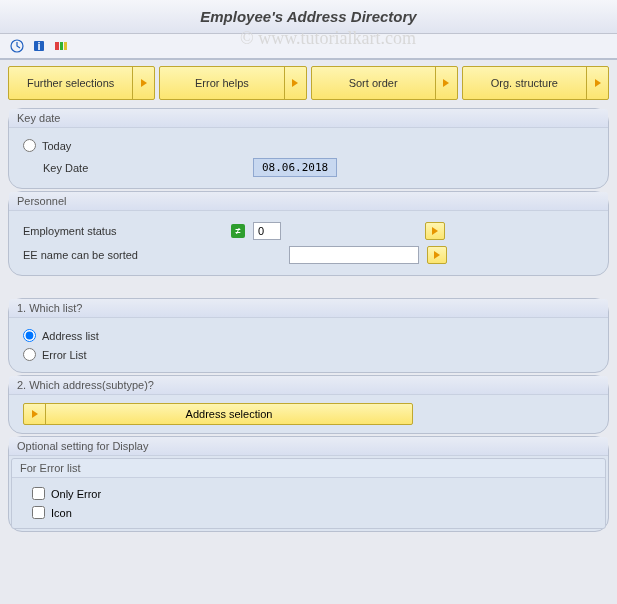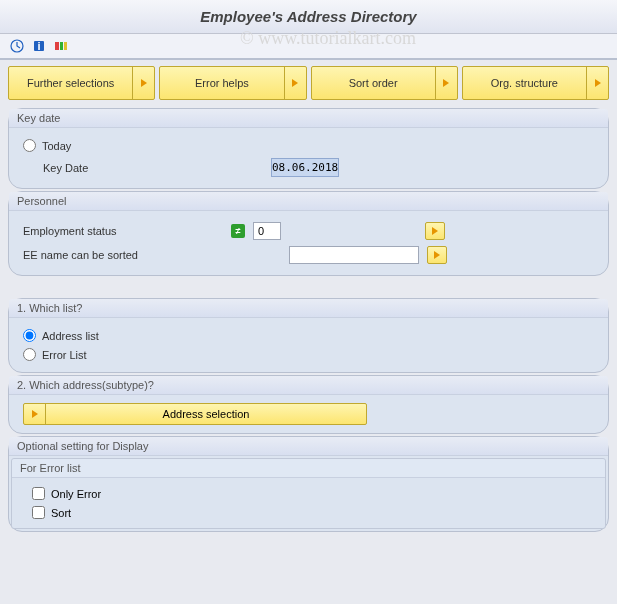--- a/index.html
+++ b/index.html
@@ -22,35 +22,35 @@
     
     .groupbox { margin: 2px 8px; border: 1px solid #b8c0d0; background: #dce4f0; border-radius: 14px; }
     .groupbox-title { padding: 3px 8px; background: linear-gradient(#e8ecf5, #d8dff0); border-bottom: 1px solid #c8d0e0; color: #555; border-radius: 3px 3px 0 0; }
     .groupbox-body { padding: 8px 14px; }
     
     .radio-row { display: flex; align-items: center; padding: 3px 0; gap: 6px; color: #333; }
     .radio-row input[type="radio"] { cursor: pointer; }
     .indent-row { margin-left: 20px; display: flex; align-items: center; gap: 10px; padding: 3px 0; }
     .field-label { color: #333; min-width: 140px; }
     
-    .date-display { background: #c8d8f0; border: 1px solid #90a8d0; padding: 2px 0; font-family: monospace; margin-left: 18px; }
+    .date-display { background: #c8d8f0; border: 1px solid #90a8d0; padding: 2px 8px; font-family: monospace; }
     
     .form-row { display: flex; align-items: center; padding: 3px 0; gap: 8px; }
     .text-input { border: 1px solid #a0a8b8; background: #fff; height: 18px; padding: 0 4px; }
     .w60 { width: 60px; }
     .w28 { width: 28px; }
     .w130 { width: 130px; }
     
     .tiny-btn { width: 20px; height: 18px; background: linear-gradient(#fef5b0, #fce570); border: 1px solid #c0a830; border-radius: 2px; display: flex; align-items: center; justify-content: center; cursor: pointer; }
     .ne-icon { width: 14px; height: 14px; background: #2e9e2e; color: #fff; display: flex; align-items: center; justify-content: center; font-size: 9px; font-weight: bold; border-radius: 2px; }
     
     .check-row { display: flex; align-items: center; gap: 6px; padding: 3px 0 3px 14px; }
     .check-row input[type="checkbox"] { cursor: pointer; }
     
-    .address-sel-btn { display: flex; align-items: center; background: linear-gradient(#fef5b0, #fce570); border: 1px solid #c0a830; border-radius: 2px; cursor: pointer; height: 22px; width: 344px; }
+    .address-sel-btn { display: flex; align-items: center; background: linear-gradient(#fef5b0, #fce570); border: 1px solid #c0a830; border-radius: 2px; cursor: pointer; height: 22px; width: 390px; }
     .address-sel-btn .btn-arrow-left { width: 22px; border-right: 1px solid #c0a830; display: flex; align-items: center; justify-content: center; height: 100%; }
     .address-sel-btn .btn-text { flex: 1; text-align: center; }
     
     .subgroup { border: 1px solid #c0c8d8; margin: 2px; border-radius: 3px; background: #dce4f0; }
     .subgroup-title { padding: 3px 8px; color: #555; background: #e0e8f4; border-bottom: 1px solid #c8d0e0; border-radius: 3px 3px 0 0; }
     .subgroup-body { padding: 6px; }
     
     svg.clock-svg { width: 14px; height: 14px; }
   </style>
 </head>
@@ -181,17 +181,17 @@
   <div class="groupbox-title">Optional setting for Display</div>
   <div class="subgroup">
     <div class="subgroup-title">For Error list</div>
     <div class="subgroup-body">
       <div class="check-row">
         <input type="checkbox" style="">
         <span>Only Error</span>
       </div>
       <div class="check-row">
         <input type="checkbox" style="">
-        <span>Sort</span>
+        <span>Icon</span>
       </div>
     </div>
   </div>
 </div>
 
 </body></html>

